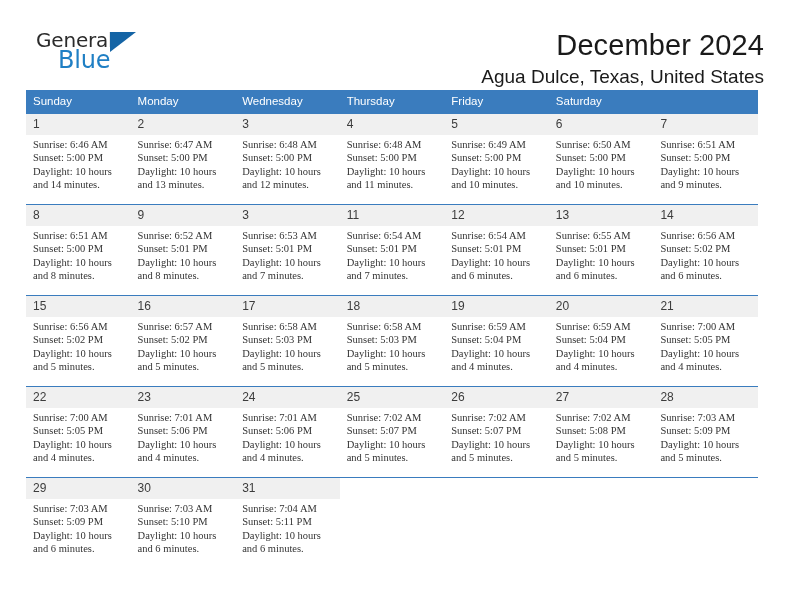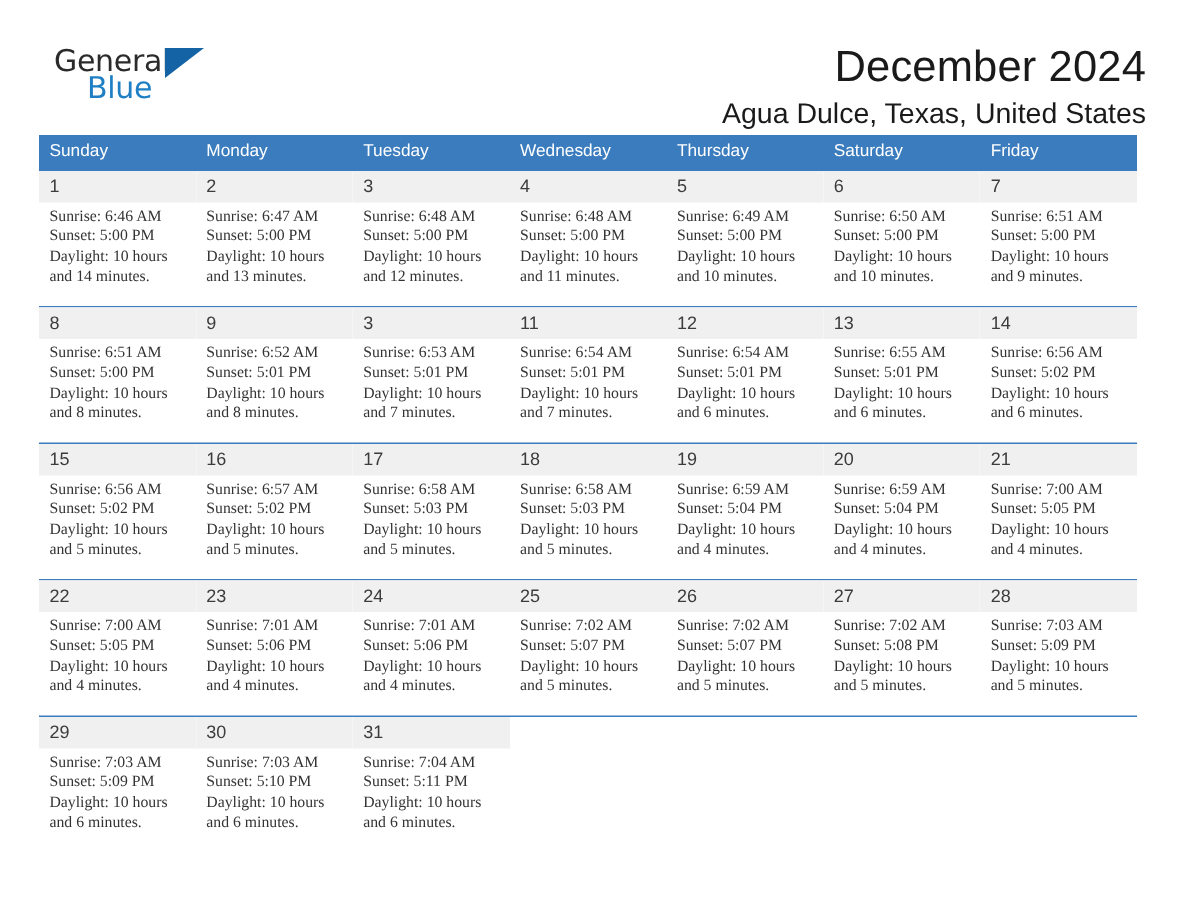--- a/index.html
+++ b/index.html
@@ -44,21 +44,21 @@
     top: 2px;
     font-size: 20px;
     letter-spacing: -0.2px;
     color: #2b2b2b;
     font-family: "DejaVu Sans", sans-serif;
   }
   .logo-blue {
     position: absolute;
     left: 32px;
     top: 20px;
-    font-size: 20px;
+    font-size: 24px;
     letter-spacing: -0.2px;
     color: #1f7fc4;
     font-family: "DejaVu Sans", sans-serif;
   }
   .logo-tri {
     position: absolute;
     left: 84px;
     top: 4px;
     width: 0;
     height: 0;
@@ -155,25 +155,24 @@
     <div class="title-block">
       <div class="month-title">December 2024</div>
       <div class="location">Agua Dulce, Texas, United States</div>
     </div>
   </div>
 
   <div class="calendar">
     <div class="weekday-row">
       <div class="weekday">Sunday</div>
       <div class="weekday">Monday</div>
-      <div class="weekday">Tuesday</div>
       <div class="weekday">Wednesday</div>
       <div class="weekday">Thursday</div>
+      <div class="weekday">Friday</div>
       <div class="weekday">Saturday</div>
-      <div class="weekday">Friday</div>
     </div>
 
     <div id="weeks-container">
         <div class="week-row">
           <div class="day-cell">
             <div class="day-number">1</div>
             <div class="day-info">
               <div>Sunrise: 6:46 AM</div>
               <div>Sunset: 5:00 PM</div>
               <div>Daylight: 10 hours</div>

